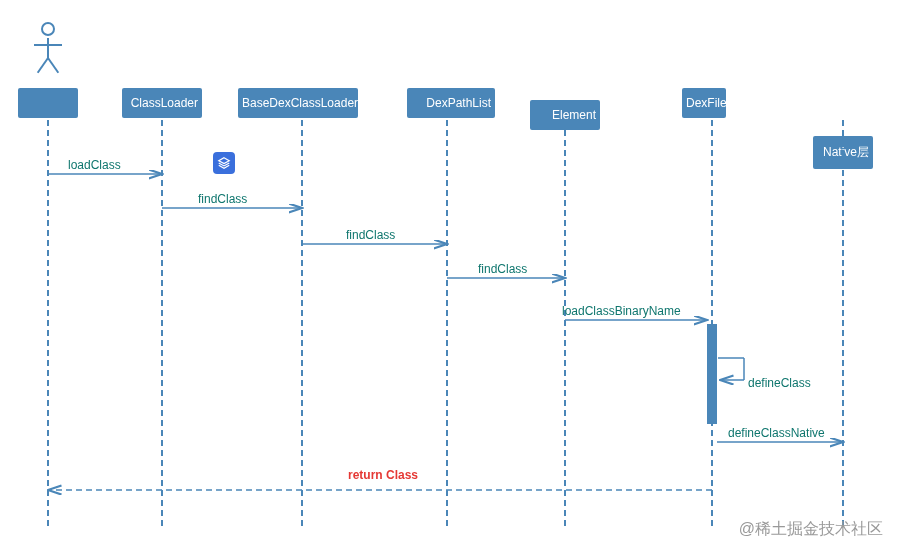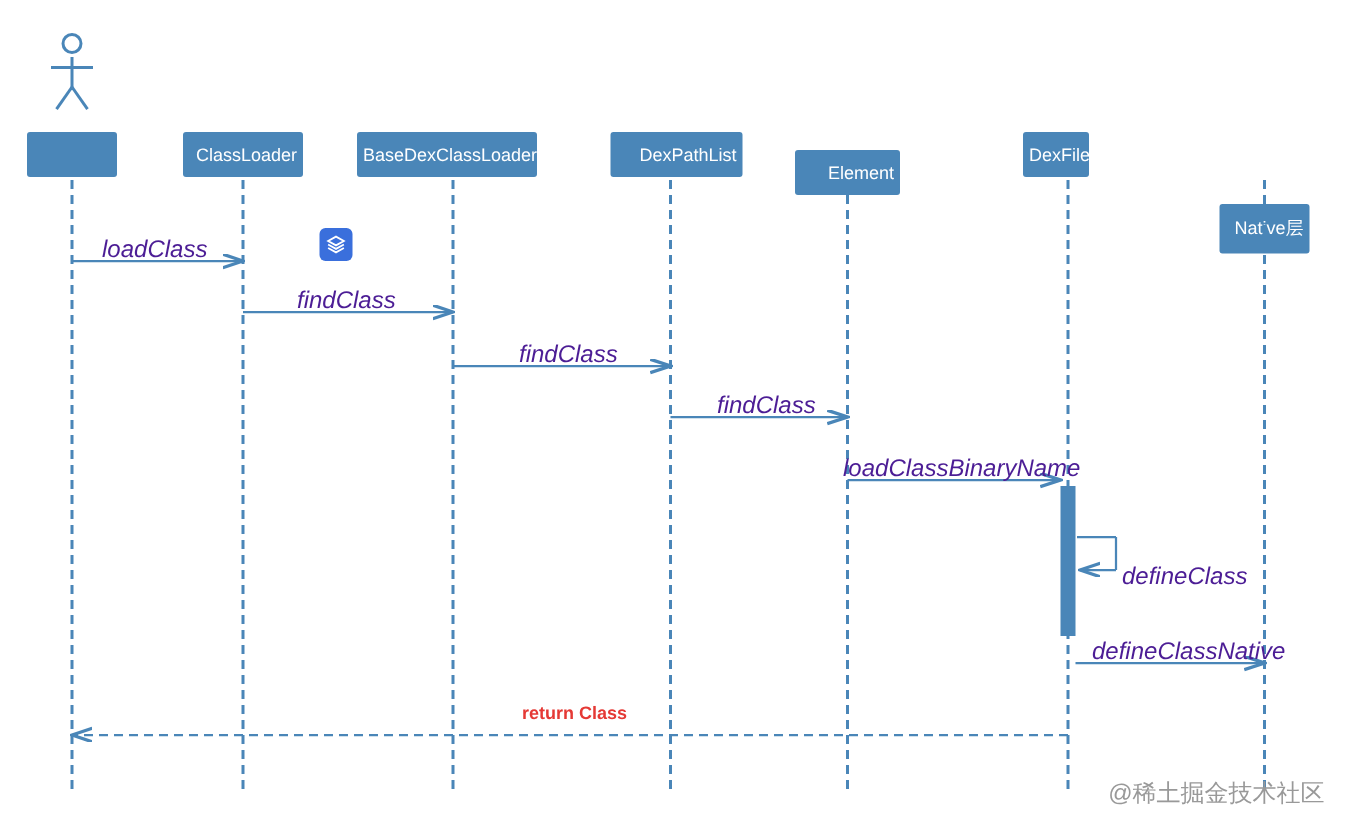--- a/index.html
+++ b/index.html
@@ -37,24 +37,23 @@
     background: #4a86b8;
   }
   .lifeline {
     position: absolute;
     top: 120px;
     bottom: 18px;
     border-left: 2px dashed #4a86b8;
   }
   .msg-label {
     position: absolute;
-    font-size: 16px;
-    color: #4c1d95;
+    font-size: 12px;
+    color: #0f766e;
     white-space: nowrap;
-    font-style: italic;
   }
   .ret-label {
     position: absolute;
     font-size: 12px;
     color: #e53935;
     white-space: nowrap;
     font-weight: bold;
   }
   .activation {
     position: absolute;

